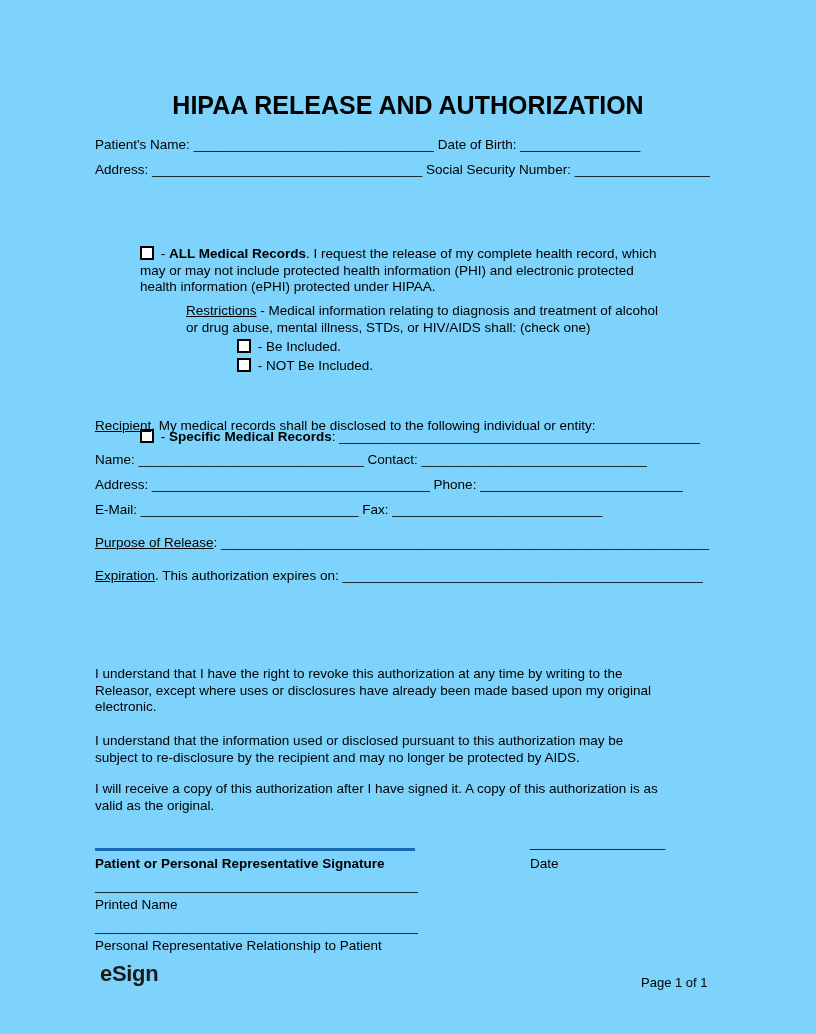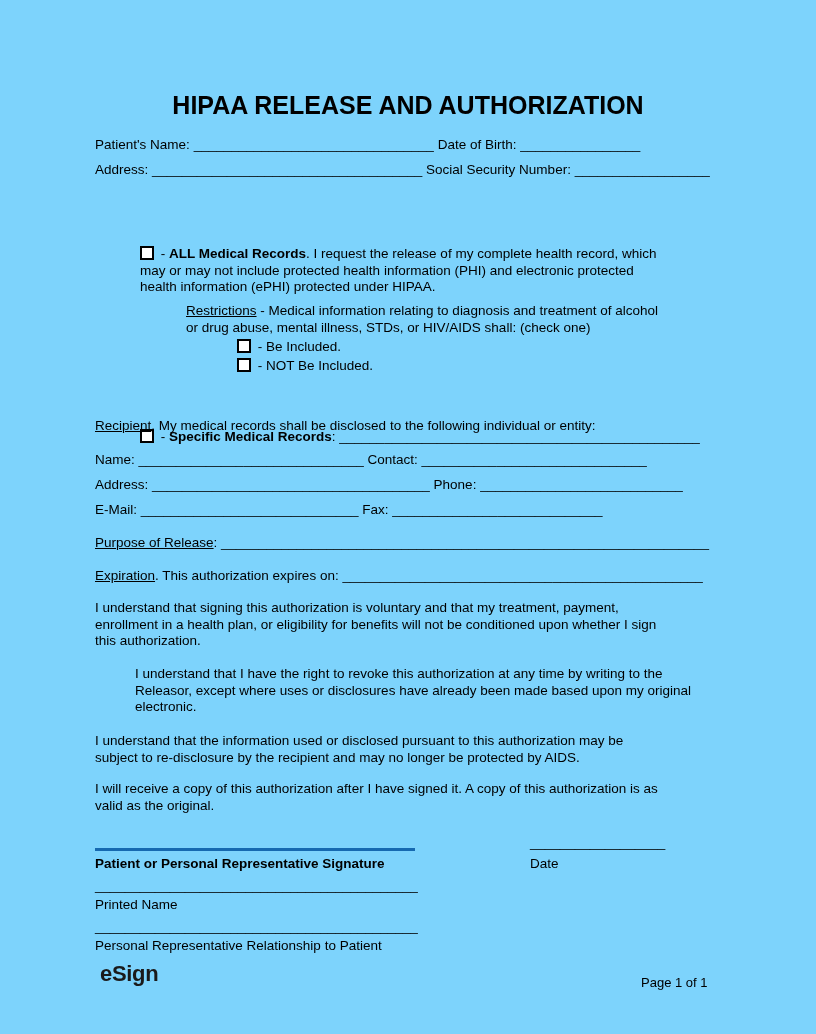--- a/index.html
+++ b/index.html
@@ -34,21 +34,21 @@
   #opt-included    { top:339px; left:237px; }
   #opt-not         { top:358px; left:237px; }
   #specific        { top:384px; left:140px;margin-top:45px; }
   #recipient       { top:418px; left:95px; }
   #row-recip-name  { top:452px; left:95px; }
   #row-recip-addr  { top:477px; left:95px;text-align:right; }
   #row-recip-email { top:502px; left:95px; }
   #purpose         { top:535px; left:95px; }
   #expiration      { top:568px; left:95px;text-align:right; }
   #p1 { top:600px; left:95px; }
-  #p2 { top:666px; left:95px;margin-left:40px; }
+  #p2 { top:666px; left:95px; }
   #p3 { top:733px; left:95px; }
   #p4 { top:781px; left:95px; }
   #sig-field-line  { top:848px; left:95px; width:320px; height:3px; background:#1669b0; }
   #sig-label       { top:856px; left:95px; font-weight:bold; }
   #date-blank      { top:835px; left:530px; }
   #date-label      { top:856px; left:530px; }
   #printed-blank   { top:878px; left:95px; }
   #printed-label   { top:897px; left:95px; }
   #rel-blank       { top:919px; left:95px; }
   #rel-label       { top:938px; left:95px; }
@@ -112,25 +112,20 @@
   </div>
 
   <div class="b" id="purpose">
     <span class="u">Purpose of Release</span><span>: </span><span>_________________________________________________________________</span>
   </div>
 
   <div class="b" id="expiration">
     <span class="u">Expiration</span><span>. This authorization expires on: </span><span>________________________________________________</span>
   </div>
 
-  <div class="b" id="p1">
-    <div>I understand that signing this authorization is voluntary and that my treatment, payment,</div>
-    <div>enrollment in a health plan, or eligibility for benefits will not be conditioned upon whether I sign</div>
-    <div>this authorization.</div>
-  </div>
 
   <div class="b" id="p2">
     <div>I understand that I have the right to revoke this authorization at any time by writing to the</div>
     <div>Releasor, except where uses or disclosures have already been made based upon my original</div>
     <div>electronic.</div>
   </div>
 
   <div class="b" id="p3">
     <div>I understand that the information used or disclosed pursuant to this authorization may be</div>
     <div>subject to re-disclosure by the recipient and may no longer be protected by AIDS.</div>

